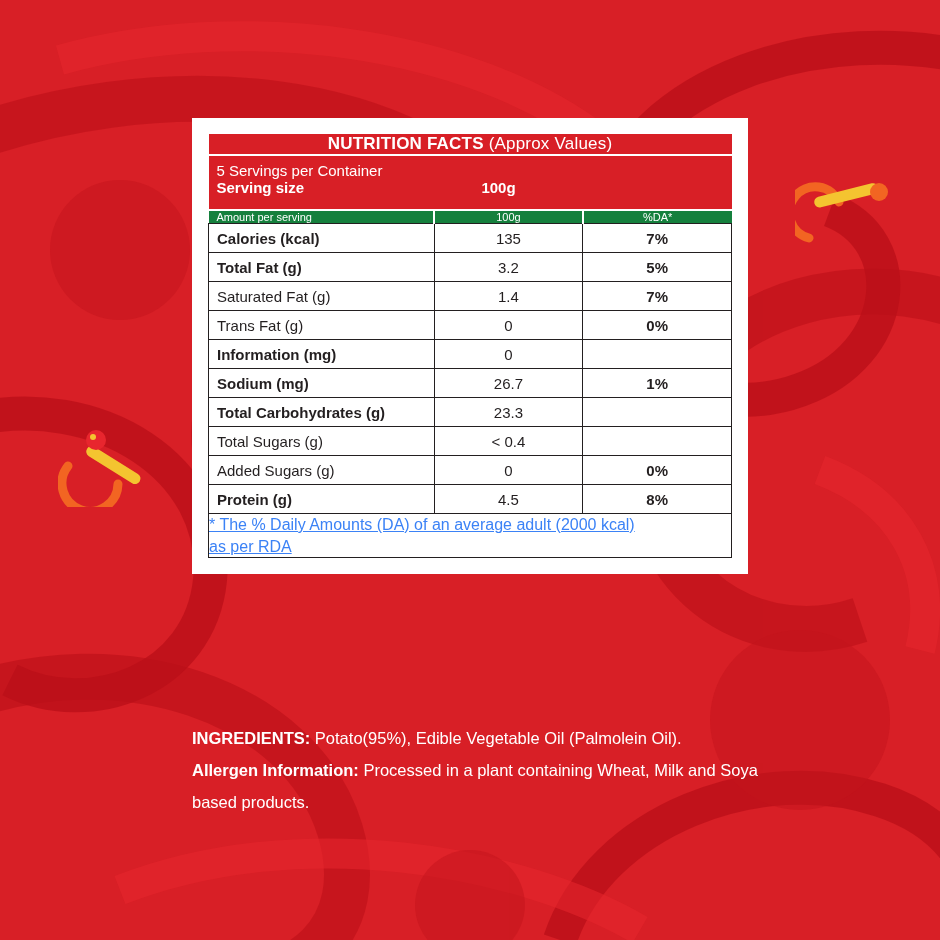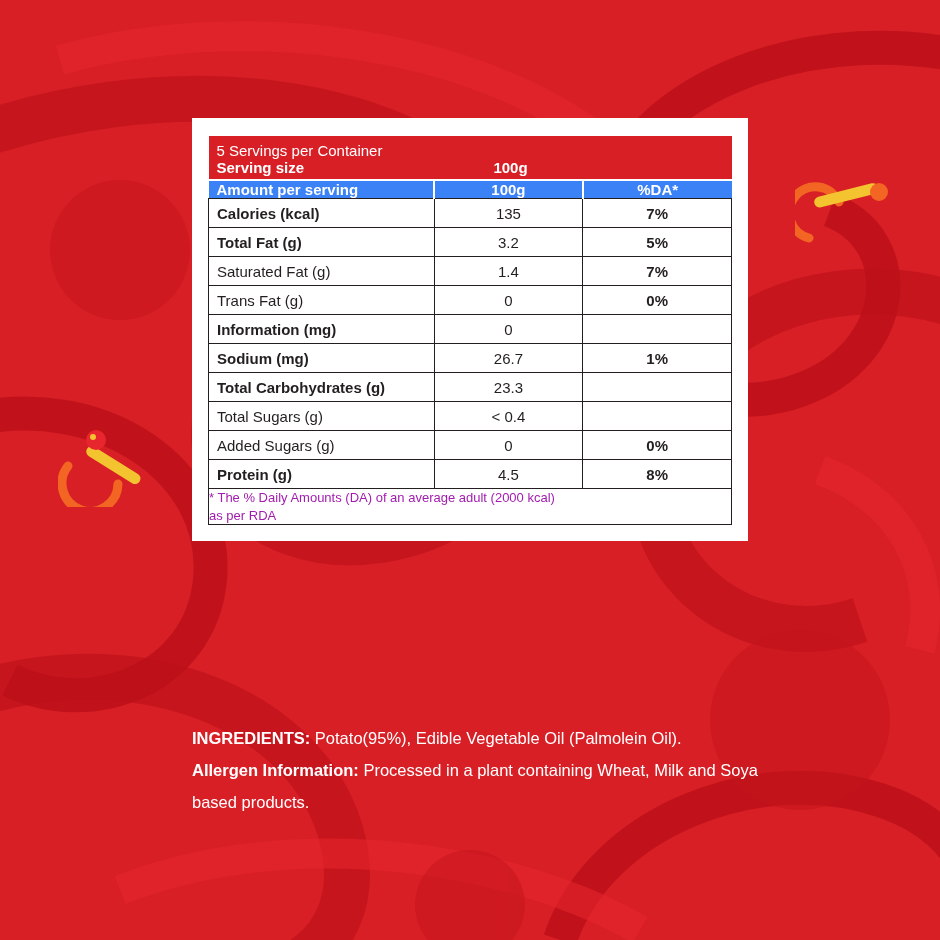--- a/index.html
+++ b/index.html
@@ -64,31 +64,30 @@
     border-top: 2px solid #ffffff;
   }
   .serv-line1 {
     font-size: 15px;
     padding: 6px 0 0 8px;
   }
   .serv-line2 {
     display: flex;
     font-size: 15px;
     font-weight: bold;
-    padding: 0 0 3px 8px;
-    gap: 12px;
+    padding: 0 0 13px 8px;
   }
   .serv-line2 .lbl { width: 212px; }
   .serv-line2 .val { flex: 0 0 140px; text-align: center; font-weight: bold; }
 
   .amt-row td {
-    background: #3b82f6;
-    color: #ffffff;
-    font-weight: bold;
-    font-size: 15px;
+    background: #15803d;
+    color: #ffffff;
+    font-weight: normal;
+    font-size: 11px;
     border-top: 2px solid #ffffff;
     padding: 10px 0 11px 0;
   }
   .amt-row td.c1 { padding-left: 8px; }
   .amt-row td.c2, .amt-row td.c3 {
     text-align: center;
     border-left: 2px solid #ffffff;
   }
 
   tr.data td {
@@ -111,27 +110,28 @@
     text-align: center;
     border-right: 1.6px solid #231f20;
     font-weight: bold;
   }
   tr.data.first td { border-top: 1.6px solid #231f20; }
   td.c1.bold { font-weight: bold; }
   td.c1.ind1 { padding-left: 30px; font-weight: normal; }
   td.c1.ind2 { padding-left: 52px; font-weight: normal; }
 
   .footnote td {
-    font-size: 13px;
-    color: #a21caf;
+    font-size: 16px;
+    color: #3b82f6;
     padding: 8px 10px 10px 18px;
     border-left: 1.6px solid #231f20;
     border-right: 1.6px solid #231f20;
     border-bottom: 1.6px solid #231f20;
     line-height: 1.35;
+    text-decoration: underline;
   }
 
   
   .ingredients {
     position: absolute;
     left: 192px;
     top: 706px;
     width: 600px;
     color: #ffffff;
     font-size: 16.5px;
@@ -188,20 +188,23 @@
 
 <div class="card">
   <table class="nf">
     <colgroup>
       <col style="width:220px">
       <col style="width:145px">
       <col style="width:145px">
     </colgroup>
     <tbody>
       <tr>
+        <td class="hdr-title" colspan="3"><b>NUTRITION FACTS</b> <span class="light">(Approx Values)</span></td>
+      </tr>
+      <tr>
         <td class="serv-band" colspan="3">
           <div class="serv-line1">5 Servings per Container</div>
           <div class="serv-line2">
             <span class="lbl">Serving size</span>
             <span class="val">100g</span>
           </div>
         </td>
       </tr>
       <tr class="amt-row">
         <td class="c1">Amount per serving</td>

